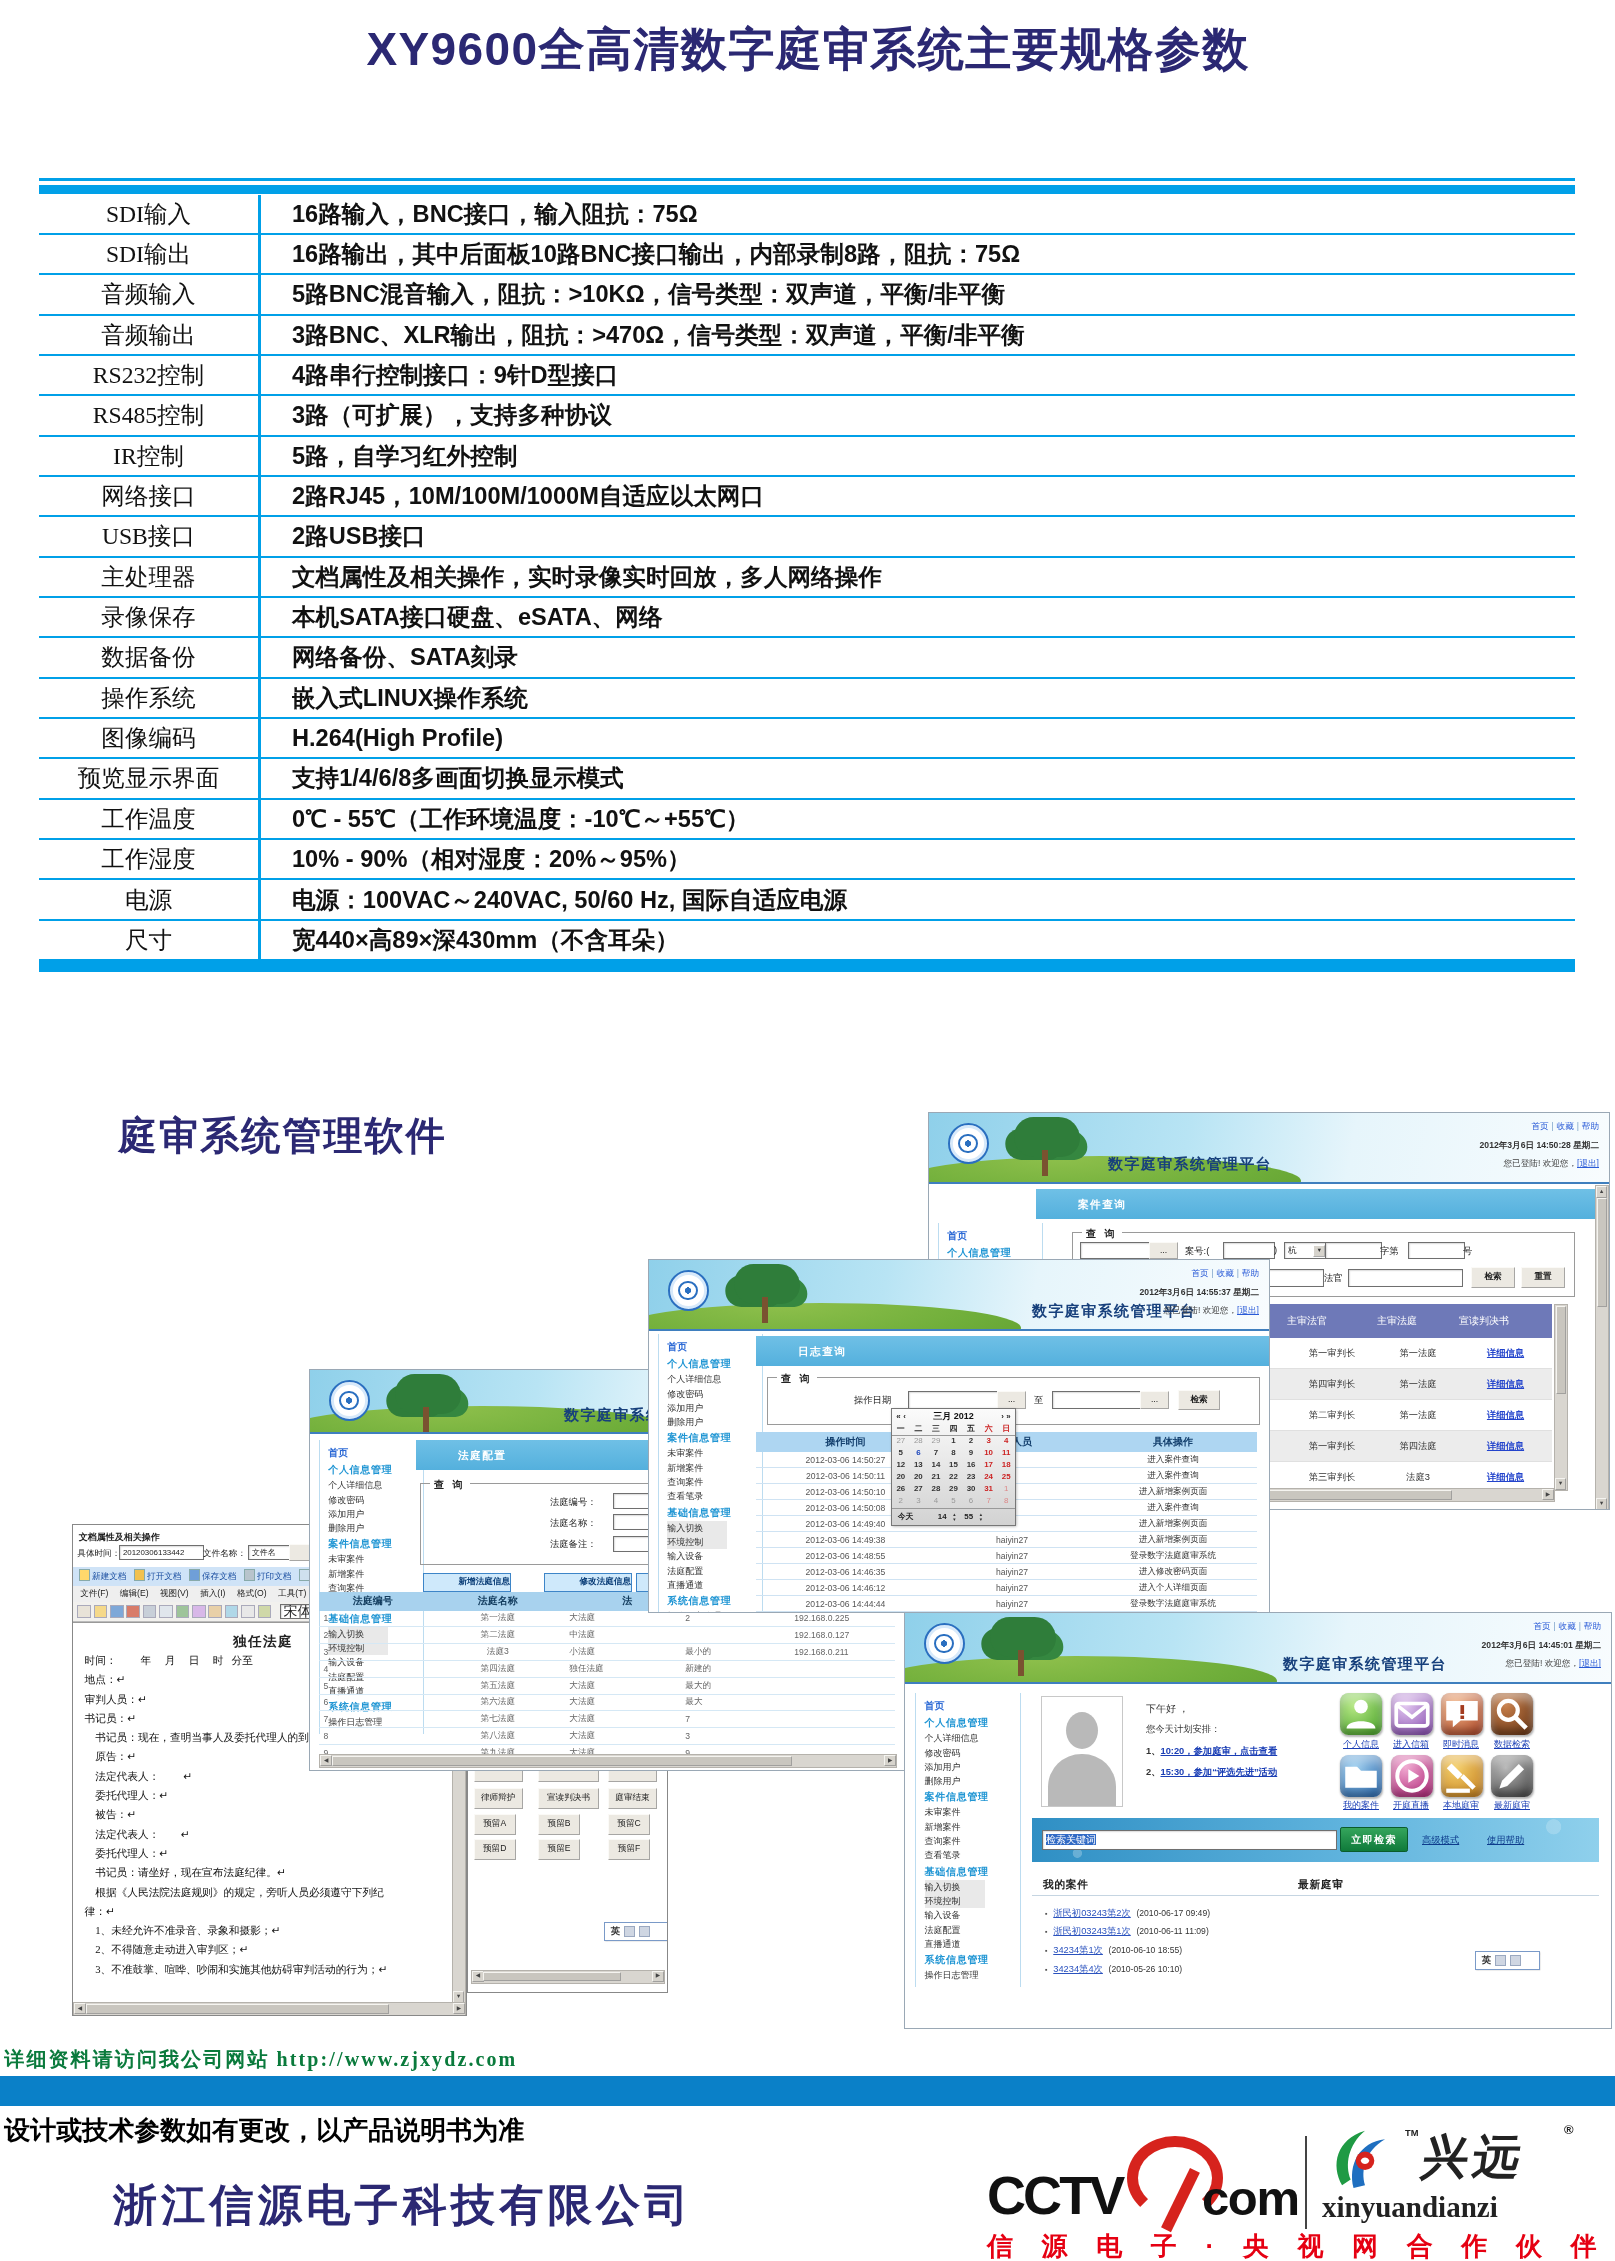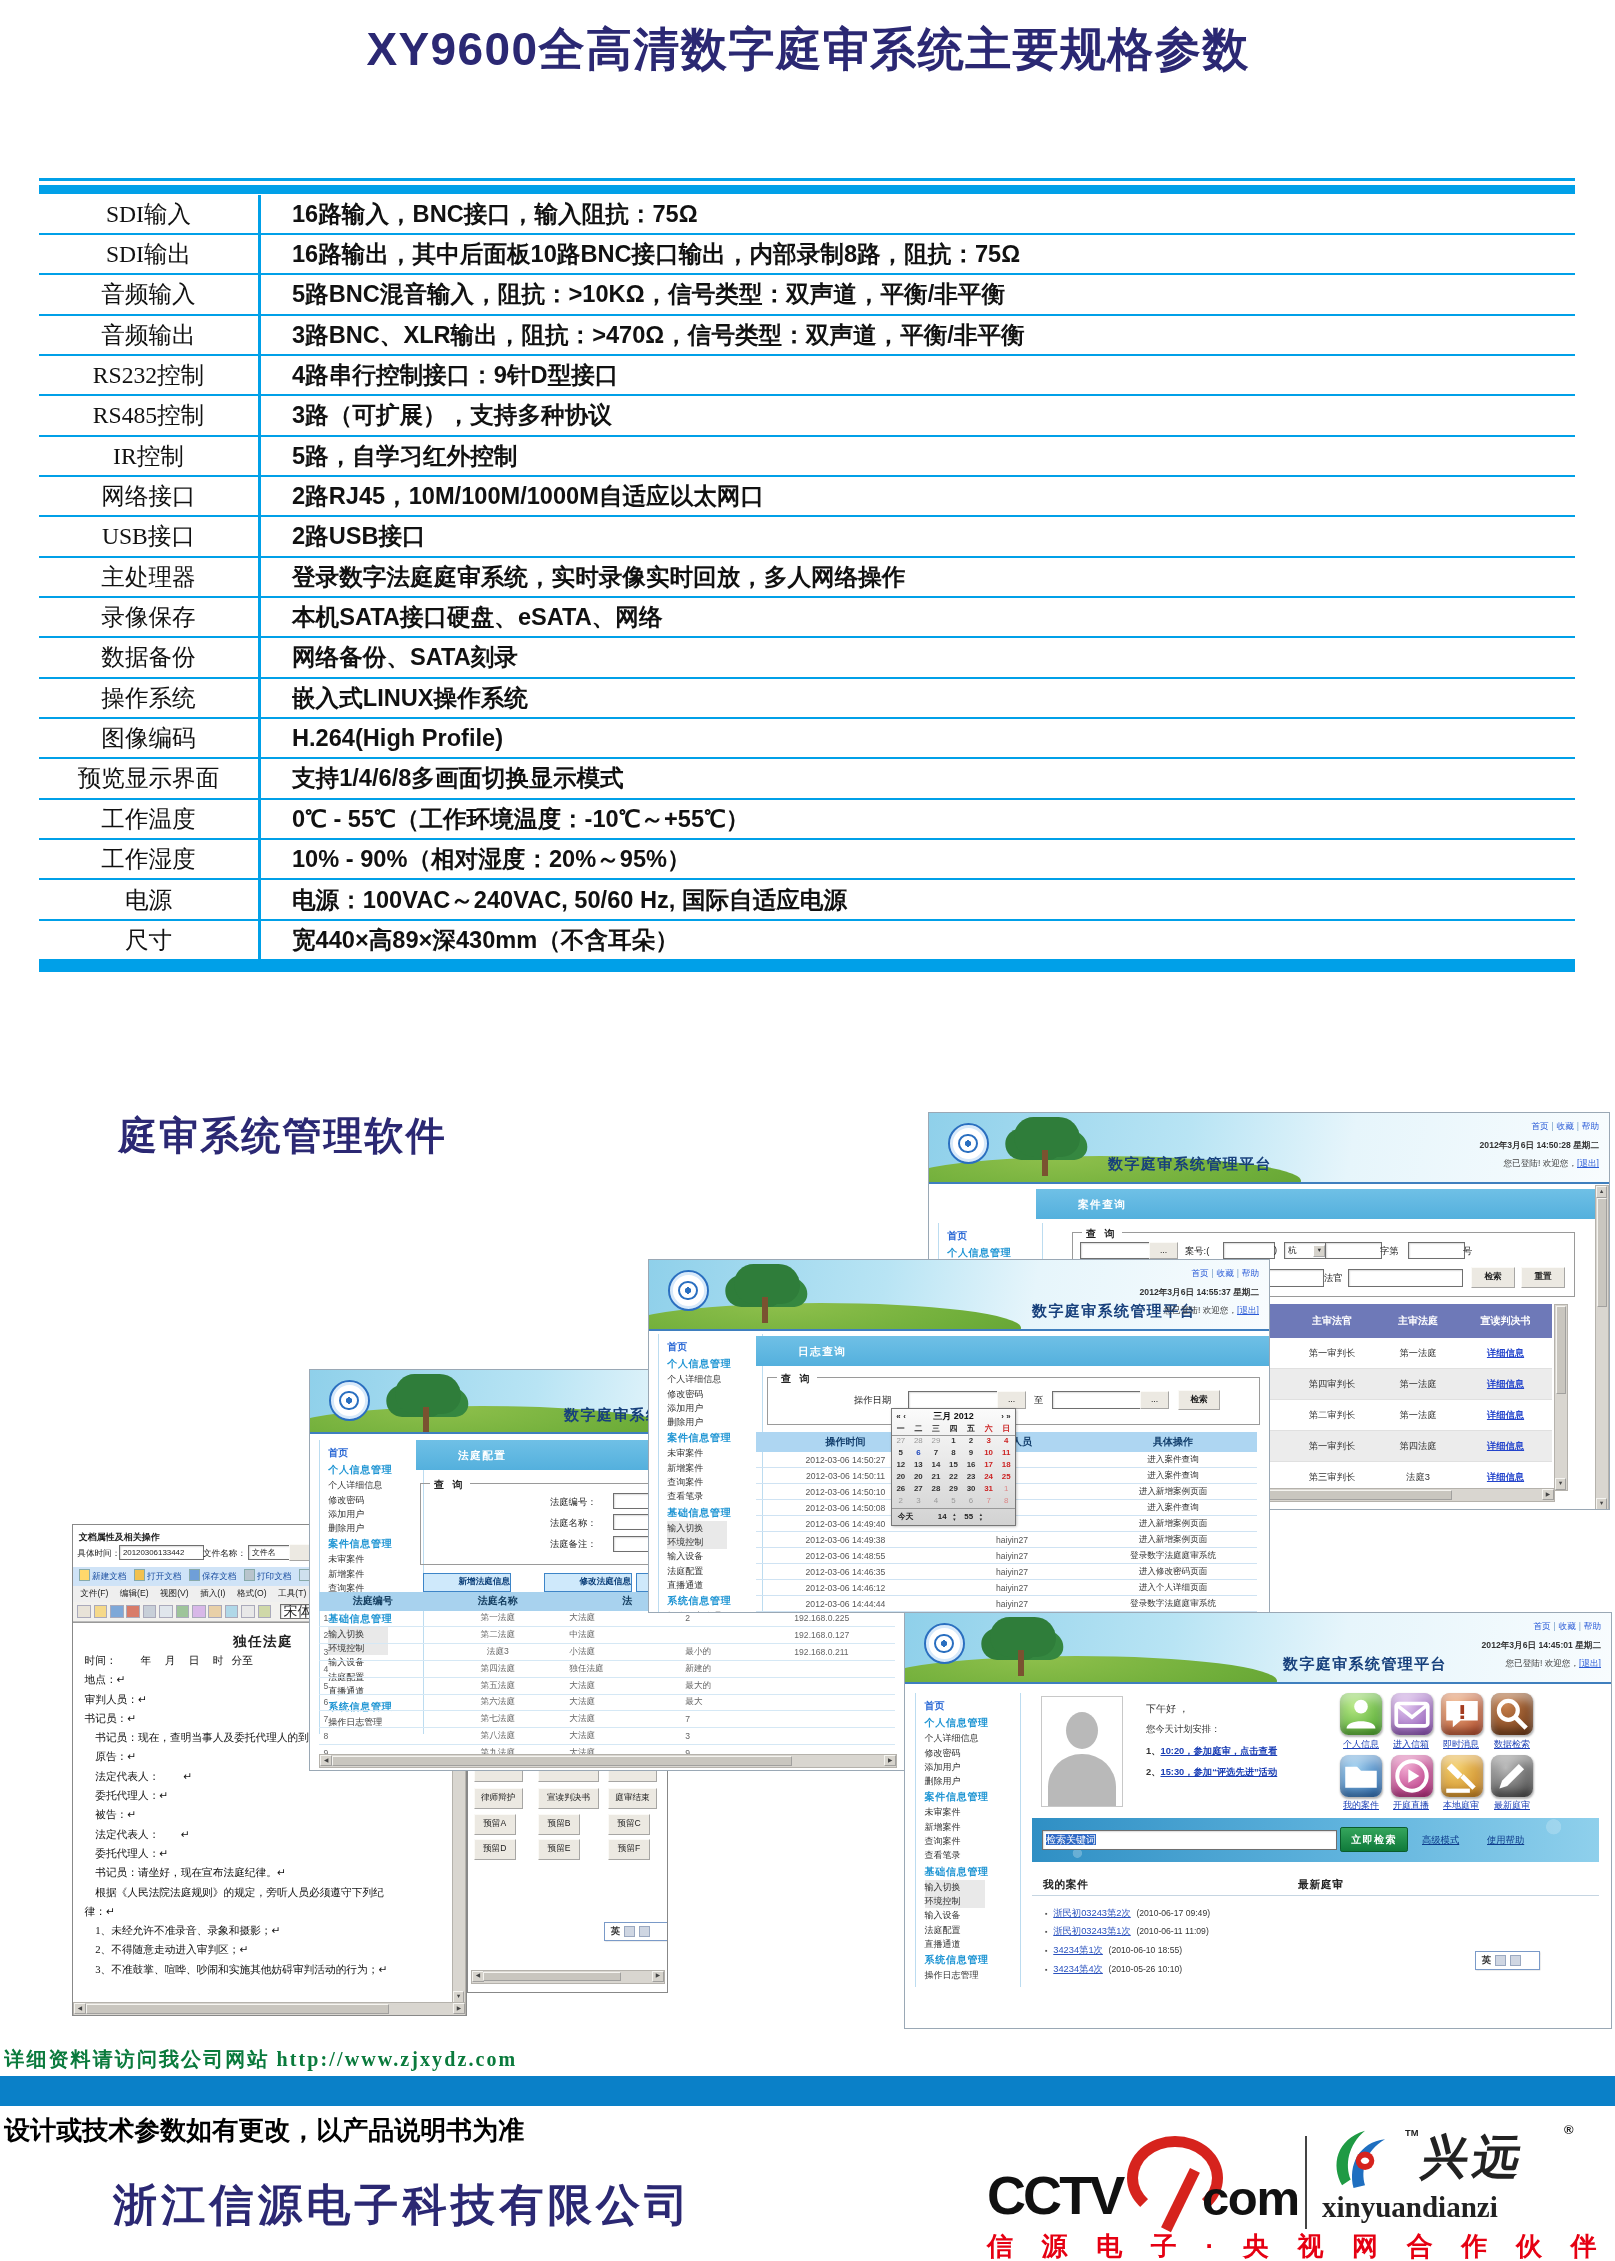--- a/index.html
+++ b/index.html
@@ -59,21 +59,21 @@
   .b3{position:absolute;background:#ece9e2;border:1.4px outset #fbfaf7;font-size:8.6px;color:#222;
       text-align:center;cursor:pointer;overflow:hidden;white-space:nowrap}
   .bb{position:absolute;background:#cfe9fb;border:0.7px solid #3d85c8;color:#0b3e78;font-weight:bold;
       font-size:8.6px;text-align:right;line-height:15.8px;cursor:pointer;overflow:hidden;white-space:nowrap}
   .flbl{position:absolute;font-size:9.3px;color:#222;white-space:nowrap}
   .sel .da{position:absolute;right:1.4px;top:2.9px;width:10px;height:10px;background:#d6d3cc;border:0.7px outset #fff;
       font-size:5.7px;line-height:9.3px;text-align:center;color:#333}
   .sel .da::before{content:"▼"}
   
   .g{display:grid;align-items:center}
-  .pt-h{background:#6e79b8;color:#fff;font-weight:bold;font-size:10px;text-align:center}
+  .pt-h{background:#6e79b8;color:#fff;font-weight:normal;font-size:10px;}
   .pt-r{font-size:9.3px;color:#333;text-align:center;border-bottom:0.7px solid #e0e0e0}
   .alt{background:#ececec}
   .dlink{color:#2344cc;text-decoration:underline;font-weight:bold;cursor:pointer}
   .lt-h{background:#aed6f2;color:#14406e;font-weight:bold;font-size:10px;text-align:center}
   .lt-r{font-size:8.6px;text-align:center;border-bottom:0.7px solid #cfe3f3;color:#555}
   .ct-h{background:#a8d2ee;color:#123c5e;font-weight:bold;font-size:10px;text-align:center}
   .ct-r{font-size:8.6px;color:#666;border-bottom:0.7px solid #d5e8f5}
   .pag{color:#2a52be;text-decoration:underline;font-size:8.6px;letter-spacing:1.4px;cursor:pointer}
   
   .scx,.scy{position:absolute;background:#d9d6d0;border:0.7px solid #b5b2ac}
@@ -202,21 +202,21 @@
       <div class="row">
           <div class="lbl">网络接口</div>
           <div class="val">2路RJ45，10M/100M/1000M自适应以太网口</div>
         </div>
       <div class="row">
           <div class="lbl">USB接口</div>
           <div class="val">2路USB接口</div>
         </div>
       <div class="row">
           <div class="lbl">主处理器</div>
-          <div class="val">登录数字法庭庭审系统，实时录像实时回放，多人网络操作</div>
+          <div class="val">文档属性及相关操作，实时录像实时回放，多人网络操作</div>
         </div>
       <div class="row">
           <div class="lbl">录像保存</div>
           <div class="val">本机SATA接口硬盘、eSATA、网络</div>
         </div>
       <div class="row">
           <div class="lbl">数据备份</div>
           <div class="val">网络备份、SATA刻录</div>
         </div>
       <div class="row">

